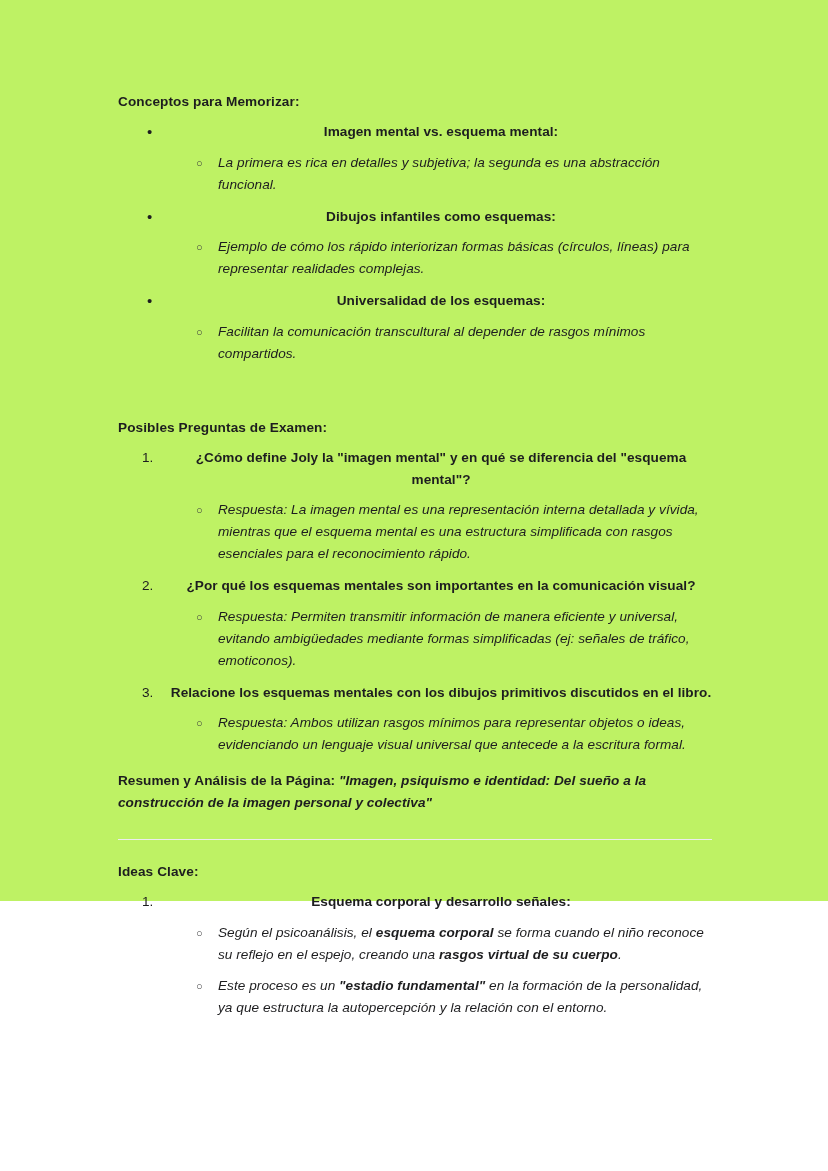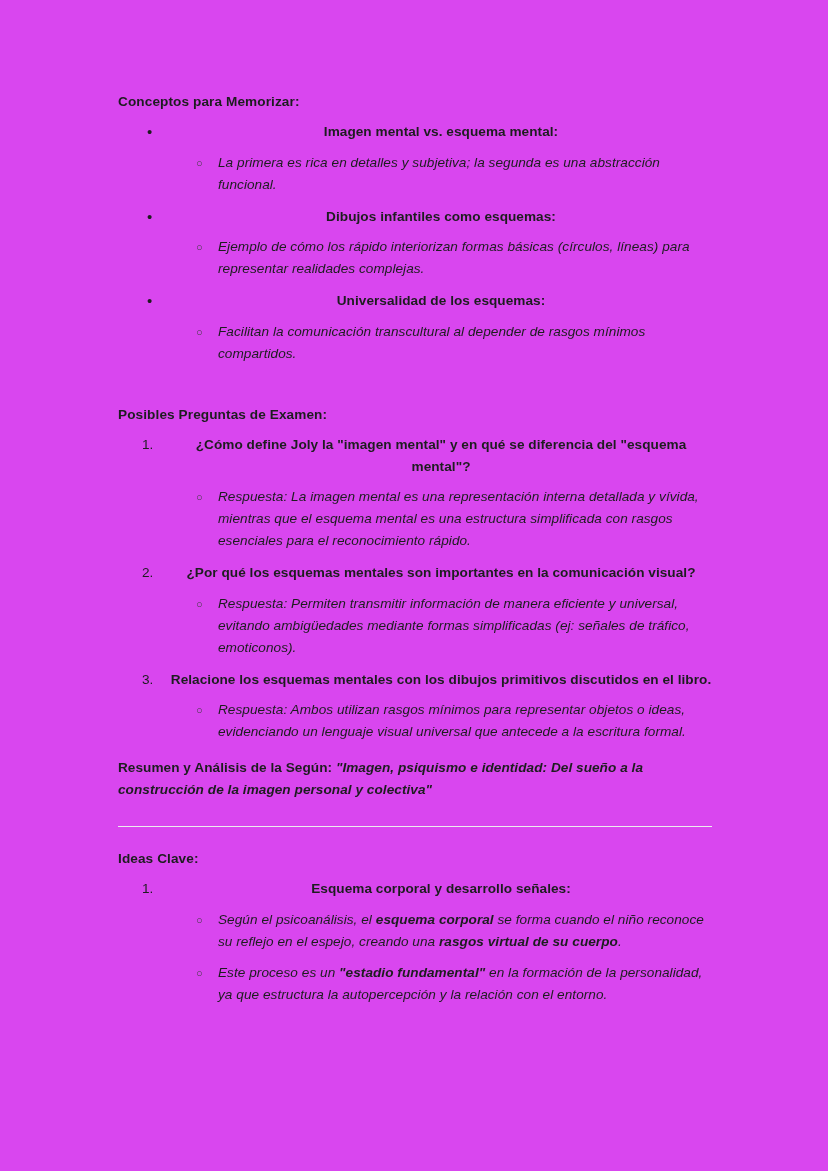--- a/index.html
+++ b/index.html
@@ -12,24 +12,24 @@
     width: 828px;
     height: 1171px;
     font-family: "Liberation Sans", "DejaVu Sans", sans-serif;
     color: #1d1d1f;
     -webkit-font-smoothing: antialiased;
     overflow: hidden;
   }
   .page {
     position: relative;
     width: 828px;
-    height: 1171px;
+    height: 901px;
     box-sizing: border-box;
     padding: 92px 116px 0 118px;
-    background: #d946ef;
+    background: #bef264;
   }
   .content {
     width: 594px;
   }
 
   
   .section-heading {
     font-size: 13.6px;
     font-weight: 700;
     line-height: 1.42;
@@ -181,21 +181,21 @@
               <span class="text">Facilitan la comunicación transcultural al depender de rasgos mínimos compartidos.</span>
             </li>
           </ul>
         </li>
 
       </ul>
     </div>
 
     <div class="spacer-40"></div>
 
-    <div class="section-block" style="margin-top:0;">
+    <div class="section-block" style="margin-top:13px;">
       <div class="section-heading">Posibles Preguntas de Examen:</div>
 
       <ol class="lvl1">
 
         <li class="item1">
           <span class="marker num">1.</span>
           <span class="label">¿Cómo define Joly la "imagen mental" y en qué se diferencia del "esquema mental"?</span>
           <ul class="lvl2 nest">
             <li class="item2">
               <span class="marker">○</span>
@@ -223,21 +223,21 @@
               <span class="marker">○</span>
               <span class="text">Respuesta: Ambos utilizan rasgos mínimos para representar objetos o ideas, evidenciando un lenguaje visual universal que antecede a la escritura formal.</span>
             </li>
           </ul>
         </li>
 
       </ol>
     </div>
 
     <p class="para">
-      <span>Resumen y Análisis de la Según:</span><span>&nbsp;</span><span class="bi">"Imagen, psiquismo e identidad: Del sueño a la construcción de la imagen personal y colectiva"</span>
+      <span>Resumen y Análisis de la Página:</span><span>&nbsp;</span><span class="bi">"Imagen, psiquismo e identidad: Del sueño a la construcción de la imagen personal y colectiva"</span>
     </p>
 
     <hr class="divider">
 
     <div class="section-block" style="margin-top:0;">
       <div class="section-heading">Ideas Clave:</div>
 
       <ol class="lvl1">
         <li class="item1">
           <span class="marker num">1.</span>

